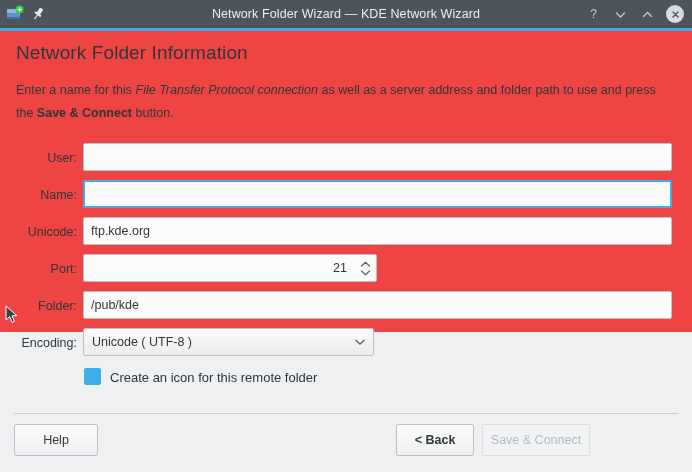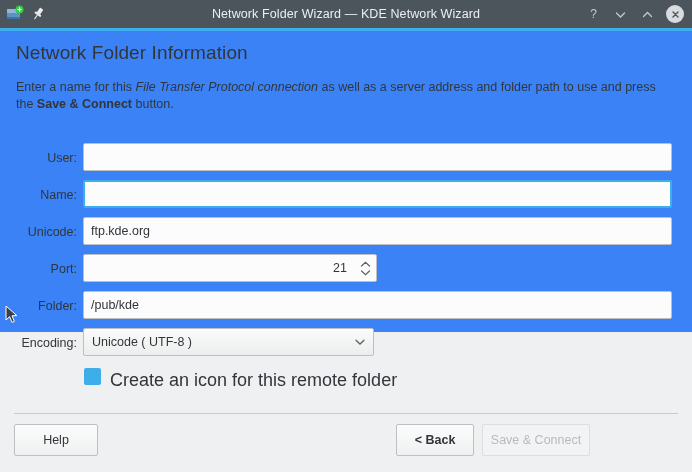--- a/index.html
+++ b/index.html
@@ -7,21 +7,21 @@
     margin: 0; padding: 0;
     width: 692px; height: 472px;
     overflow: hidden;
     font-family: "Liberation Sans", "DejaVu Sans", sans-serif;
   }
   body { background: #eff0f1; }
 
   #app {
     position: relative;
     width: 692px; height: 332px;
-    background: #3b82f6;
+    background: #ef4444;
   }
 
   
   .titlebar {
     position: absolute; left: 0; top: 0;
     width: 692px; height: 28px;
     background: #4c545c;
     display: flex; align-items: center;
   }
   .tb-left { display: flex; align-items: center; gap: 6px; padding-left: 6px; width: 120px; }
@@ -47,21 +47,21 @@
   
   .content { position: absolute; left: 0; top: 31px; width: 692px; height: 441px; }
 
   .page-title {
     position: absolute; left: 16px; top: 11px;
     font-size: 19px; color: #31363b; font-weight: normal;
     letter-spacing: 0.1px;
   }
   .desc {
     position: absolute; left: 16px; top: 48px; width: 660px;
-    font-size: 12.5px; color: #31363b; line-height: 17px;
+    font-size: 12.5px; color: #31363b; line-height: 23px;
   }
   .desc i { font-style: italic; }
   .desc b { font-weight: bold; }
 
   
   .form { position: absolute; left: 0; top: 112px; width: 692px; }
   .row { position: relative; height: 37px; }
   .lbl {
     position: absolute; left: 0; width: 77px; top: 8px;
     text-align: right; font-size: 12.5px; color: #31363b;
@@ -99,21 +99,21 @@
 
   
   .check-row { position: relative; height: 30px; }
   .checkbox {
     position: absolute; left: 84px; top: 3px;
     width: 17px; height: 17px;
     background: #3daee9; border: 2px solid #3daee9; border-radius: 2px;
   }
   .check-lbl {
     position: absolute; left: 110px; top: 5px;
-    font-size: 18px; color: #31363b;
+    font-size: 13px; color: #31363b;
   }
 
   
   .sep {
     position: absolute; left: 14px; top: 382px;
     width: 664px; height: 1px; background: #c8ccce;
   }
   .footer { position: absolute; left: 0; top: 393px; width: 692px; height: 48px; }
   .btn {
     position: absolute; top: 0; height: 32px;

